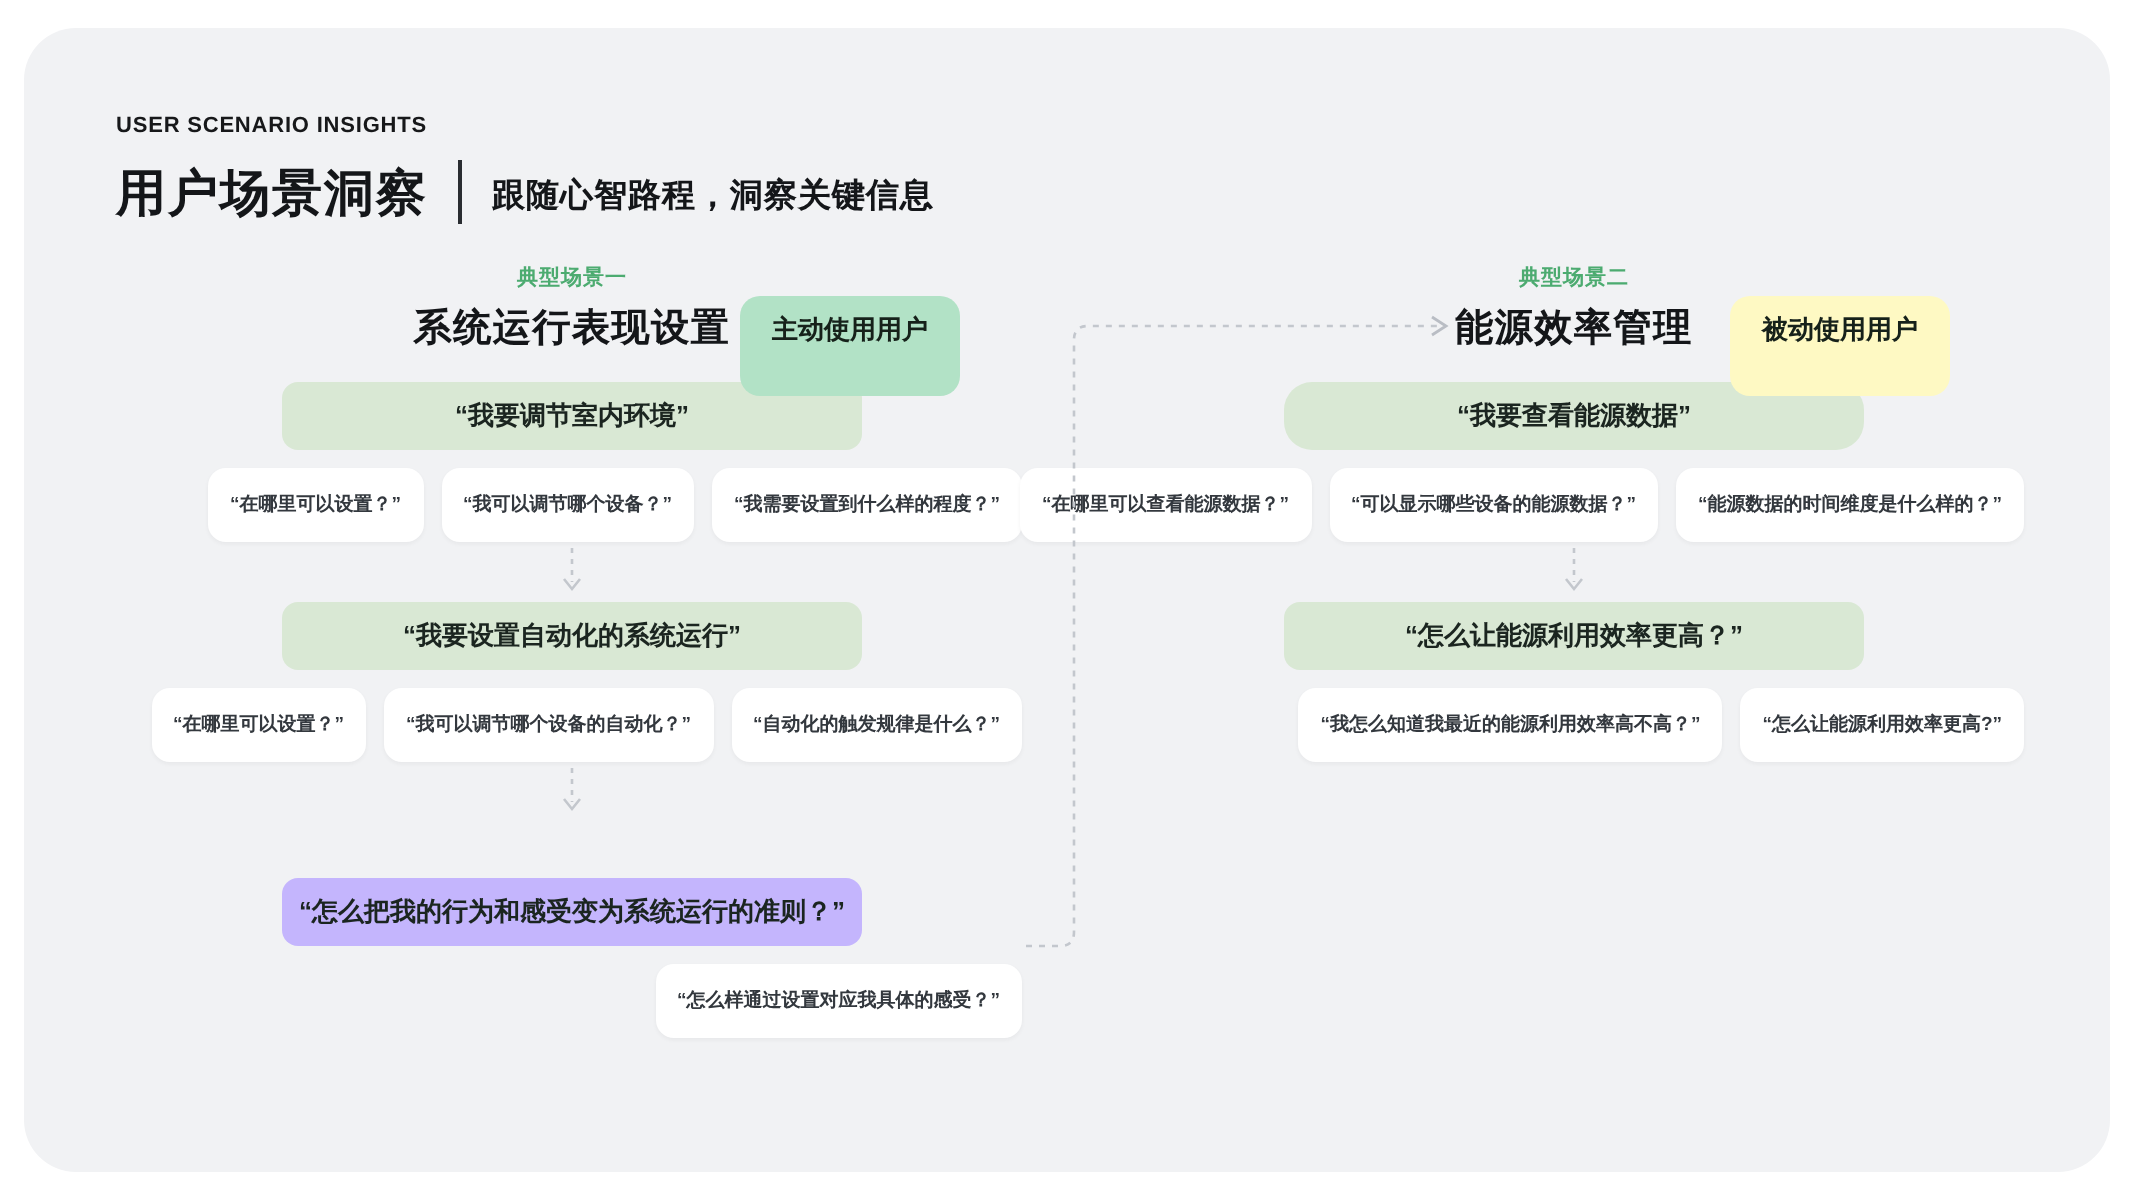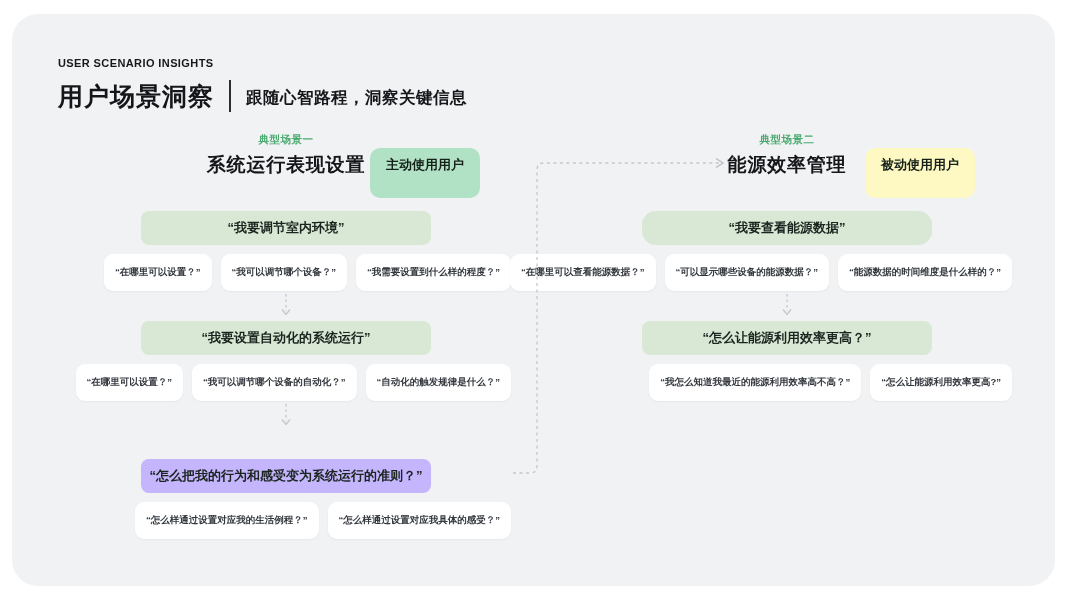--- a/index.html
+++ b/index.html
@@ -20,21 +20,21 @@
   }
   .main-title{font-size:25px;font-weight:bold;letter-spacing:1px;color:#141619;margin:0;}
   .title-divider{width:2px;height:32px;background:#2a2d31;margin:0 15px;}
   .sub-title{font-size:16.5px;font-weight:bold;letter-spacing:0.5px;color:#141619;margin:0;padding-top:4px;}
 
   .col{position:absolute;top:118px;width:450px;}
   #col-0{left:49px;}
   #col-1{left:550px;}
 
   .tag{font-size:10.5px;font-weight:bold;text-align:center;line-height:14px;margin-bottom:2px;letter-spacing:0.5px;}
-  .th-row{position:relative;height:34px;margin-bottom:29px;}
+  .th-row{position:relative;height:34px;margin-bottom:9px;}
   .col-title{font-size:19px;font-weight:bold;letter-spacing:0.8px;text-align:center;line-height:34px;color:#141619;}
   .badge{
     position:absolute;top:0;height:50px;line-height:34px;padding:0 16px;
     border-radius:10px;font-size:13px;font-weight:bold;color:#16211a;white-space:nowrap;
   }
   .qbox{
     width:290px;height:34px;margin:0 auto;border-radius:8px;
     font-size:13px;font-weight:bold;line-height:34px;text-align:center;
     color:#1b2520;white-space:nowrap;
   }
@@ -85,21 +85,20 @@
         <div class="sub">“自动化的触发规律是什么？”</div>
       </div>
       <div class="arrow-gap">
         <svg width="12" height="26" viewBox="0 0 12 26">
           <line x1="6" y1="1" x2="6" y2="18" stroke="#c3c7cd" stroke-width="1.3" stroke-dasharray="2.5 3"></line>
           <path d="M2 16.5 L6 21.5 L10 16.5" fill="none" stroke="#c3c7cd" stroke-width="1.3"></path>
         </svg>
       </div>
       <div class="qbox italic" style="background: #c4b5fd; margin-top: 28px;">“怎么把我的行为和感受变为系统运行的准则？”</div>
       <div class="subrow">
-        <div class="sub">“怎么样通过设置对应我的生活例程？”</div>
         <div class="sub">“怎么样通过设置对应我具体的感受？”</div>
       </div>
     </div>
   <div class="col" id="col-1">
       <div class="tag" style="color: rgb(76, 171, 112);">典型场景二</div>
       <div class="th-row">
         <div class="col-title">能源效率管理</div>
         <div class="badge" style="background: #fef9c3; left: calc(50% + 78px);">被动使用用户</div>
       </div>
       <div class="qbox" style="background: rgb(217, 232, 212); border-radius: 14px;">“我要查看能源数据”</div>

